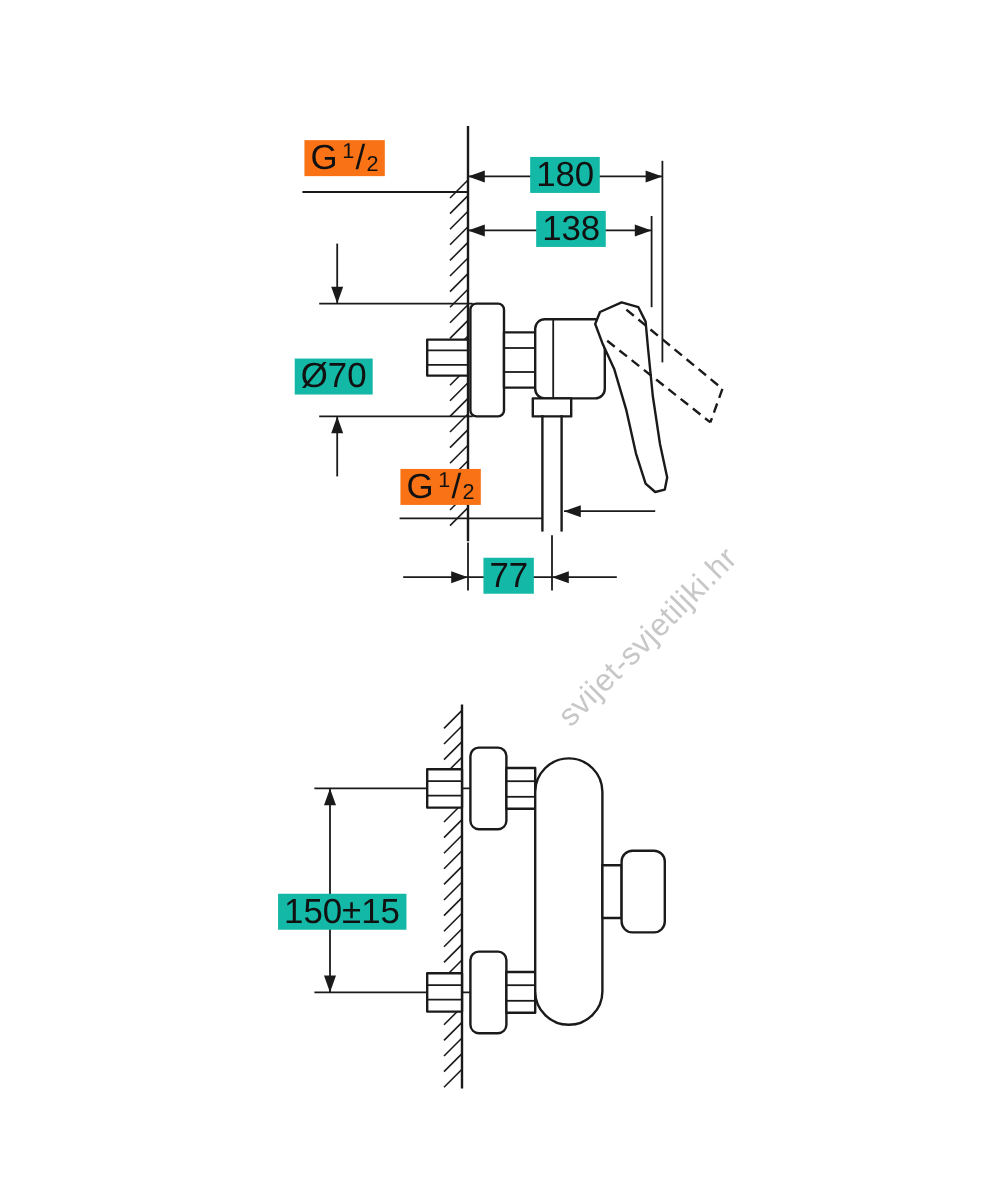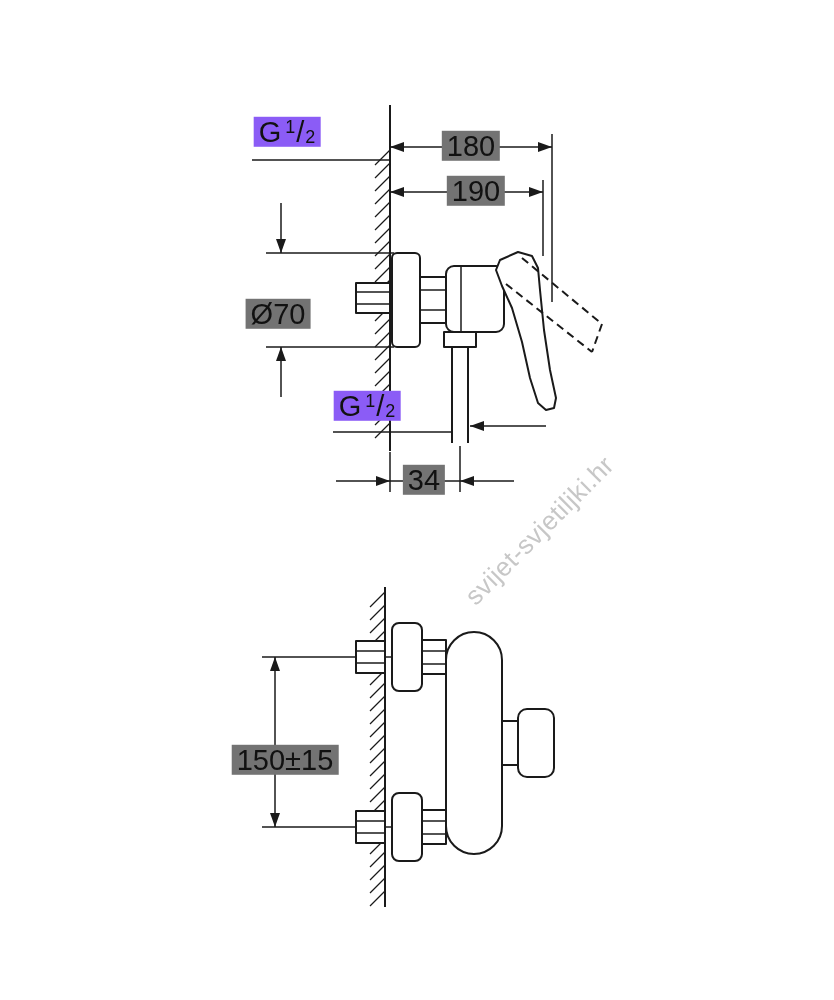--- a/index.html
+++ b/index.html
@@ -16,24 +16,24 @@
   .thin{stroke:#1a1a1a;stroke-width:1.5;fill:none;}
   .dimln{stroke:#1a1a1a;stroke-width:1.5;fill:none;}
   .ah{fill:#1a1a1a;stroke:none;}
   .dash{stroke:#1a1a1a;stroke-width:2;fill:none;stroke-dasharray:8 5;}
   .hatch{stroke:#1a1a1a;stroke-width:1.3;}
 
   .dim{
     position:absolute;z-index:3;
     transform:translate(-50%,-50%);
     font-size:29px;color:#111;
-    background:#737373;padding:0 5px;
+    background:#14b8a6;padding:0 5px;
     white-space:nowrap;line-height:1.05;
   }
-  .g-label{background:#8b5cf6;}
+  .g-label{background:#f97316;}
   .g-label sup{font-size:0.62em;vertical-align:0.5em;margin-left:4px;}
   .g-label sub{font-size:0.62em;vertical-align:-0.08em;}
   .g-label .slash{margin:0 1px;}
 
   #watermark{
     position:absolute;z-index:1;
     left:380px;top:515px;width:320px;height:32px;
     text-align:center;
     font-size:26px;letter-spacing:0.5px;
     color:#c7c7c7;
@@ -217,25 +217,25 @@
       <rect class="part" x="518" y="709" width="36" height="68" rx="9"></rect>
     </g>
   </svg>
 
   <div class="dim g-label" style="left:287px;top:132px">
     <span>G</span><sup>1</sup><span class="slash">/</span><sub>2</sub>
   </div>
 
   <div class="dim" style="left:471px;top:146px">180</div>
 
-  <div class="dim" style="left:476px;top:191px">190</div>
+  <div class="dim" style="left:476px;top:191px">138</div>
 
   <div class="dim" style="left:278px;top:314px">Ø70</div>
 
   <div class="dim g-label" style="left:367px;top:406px">
     <span>G</span><sup>1</sup><span class="slash">/</span><sub>2</sub>
   </div>
 
-  <div class="dim" style="left:424px;top:480px">34</div>
+  <div class="dim" style="left:424px;top:480px">77</div>
 
   <div class="dim" style="left:285px;top:760px">150±15</div>
 
 </div>
 
 </body></html>

